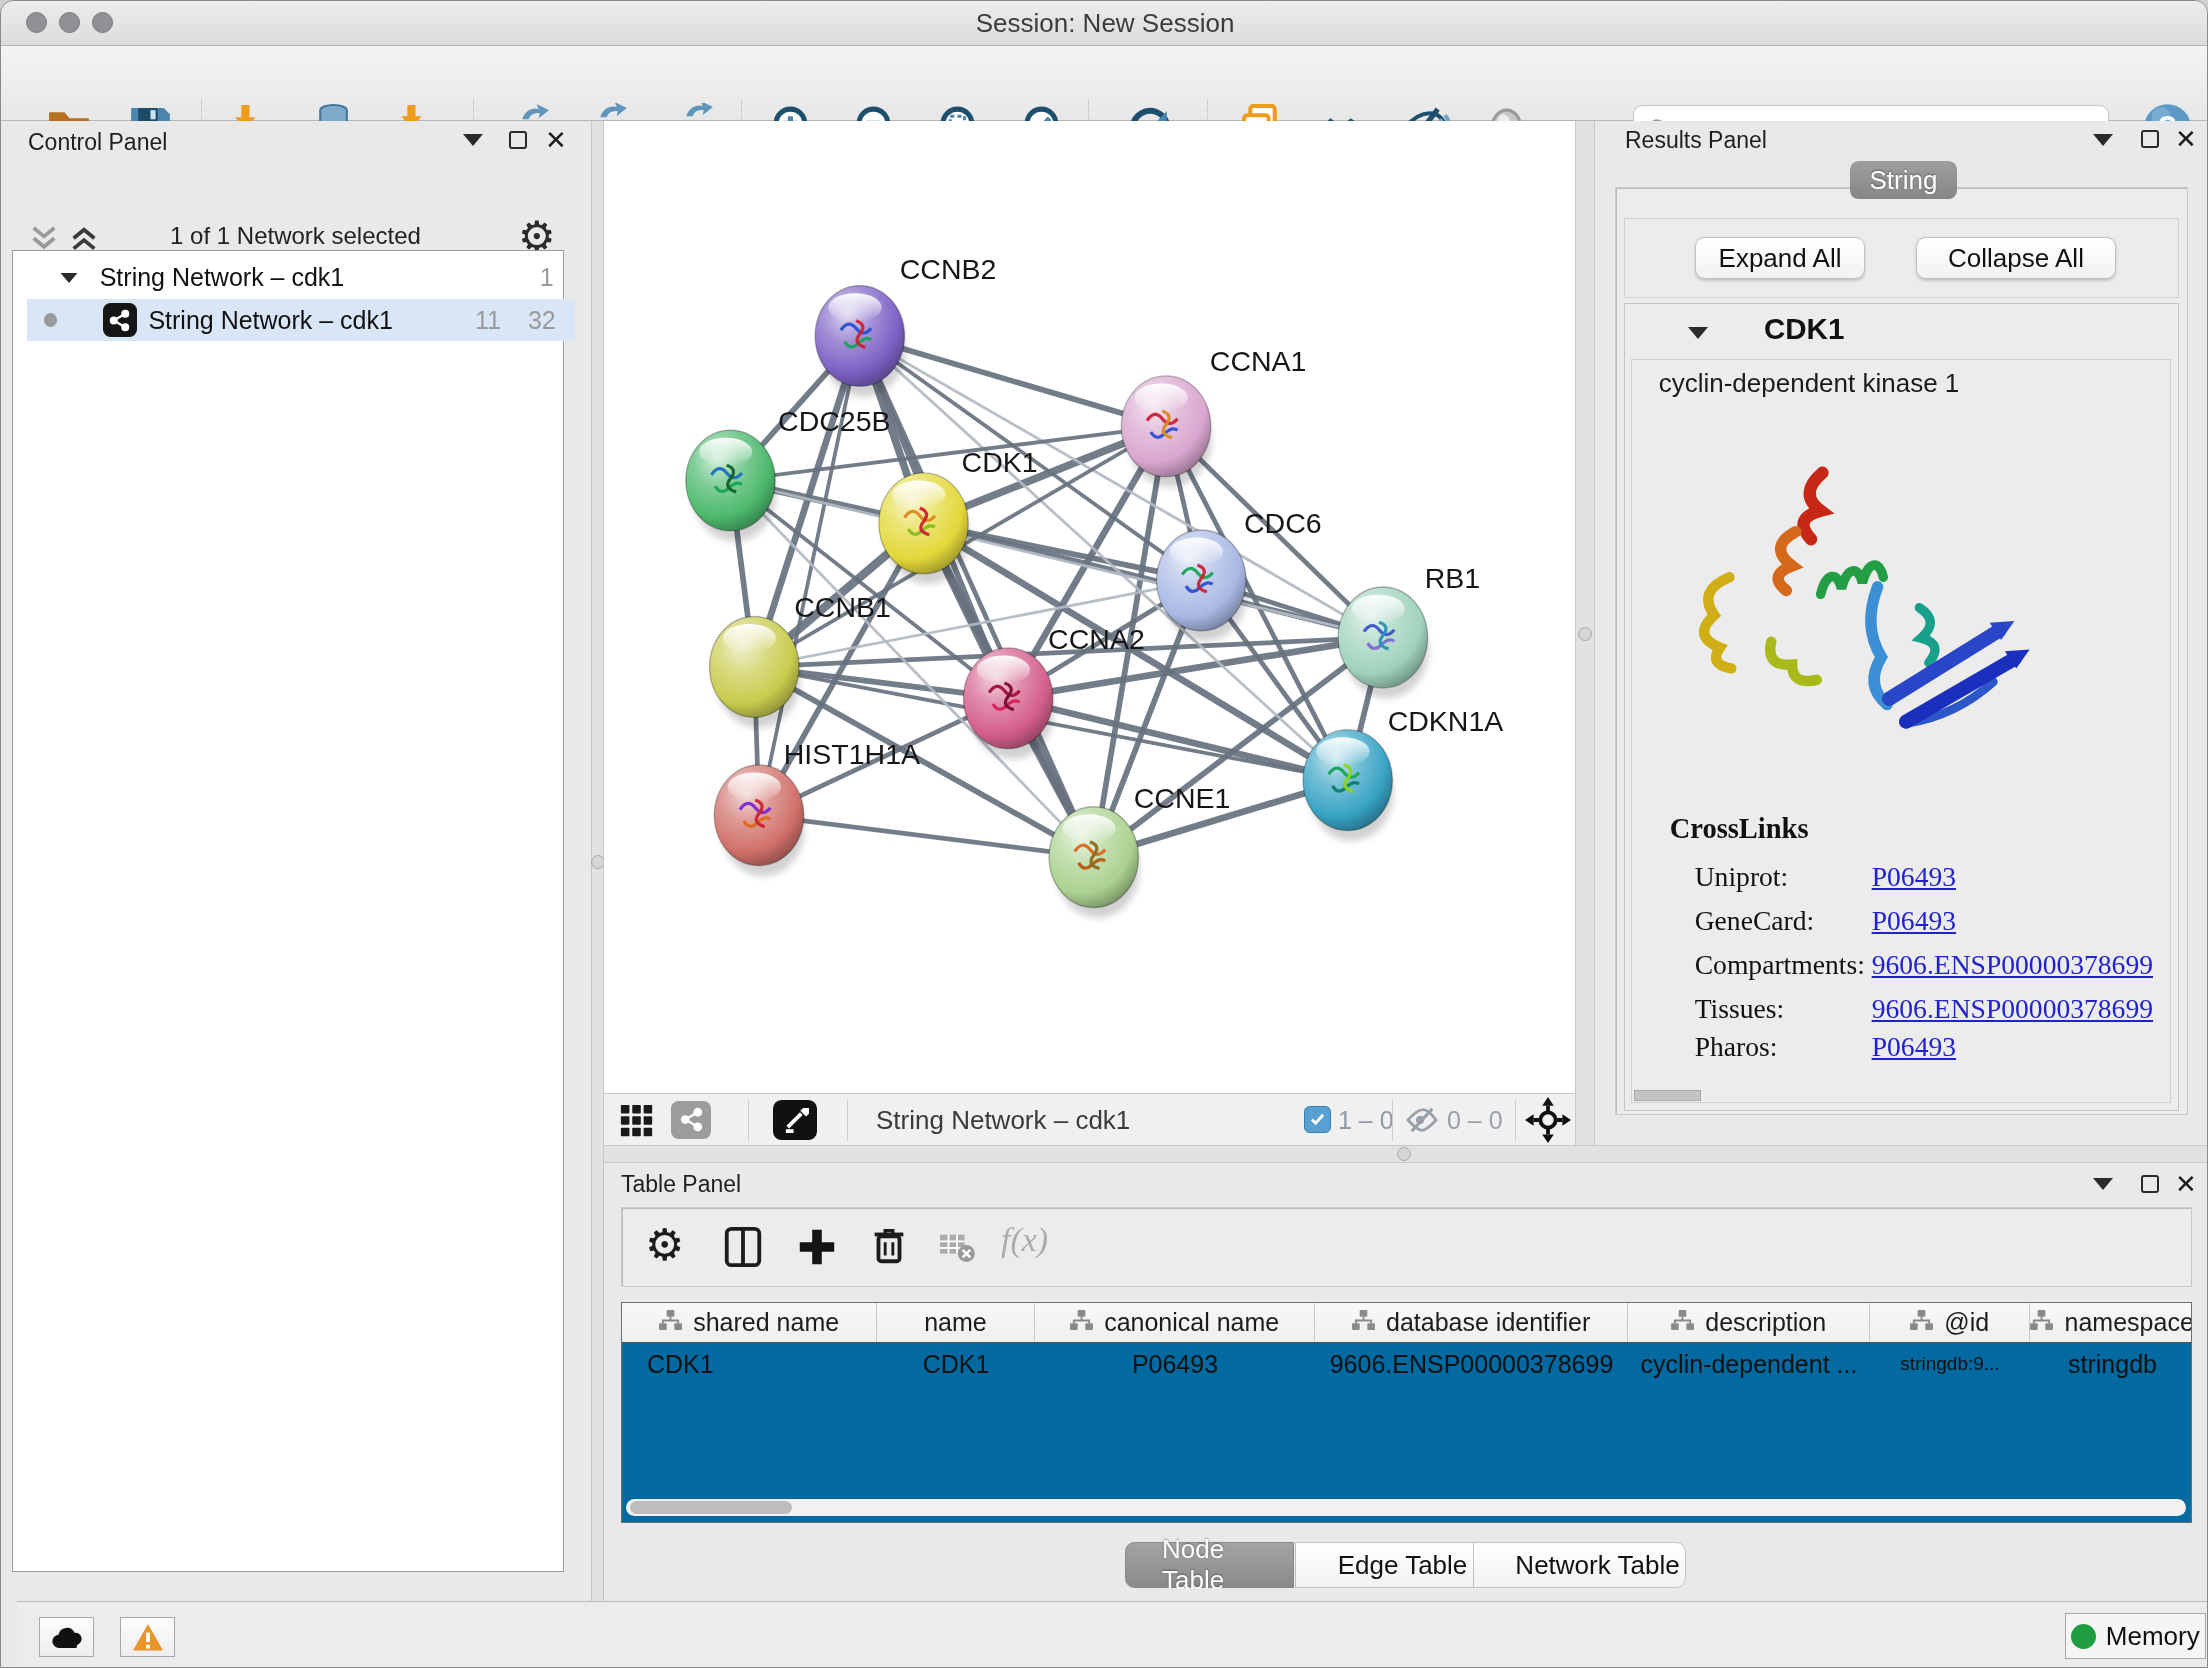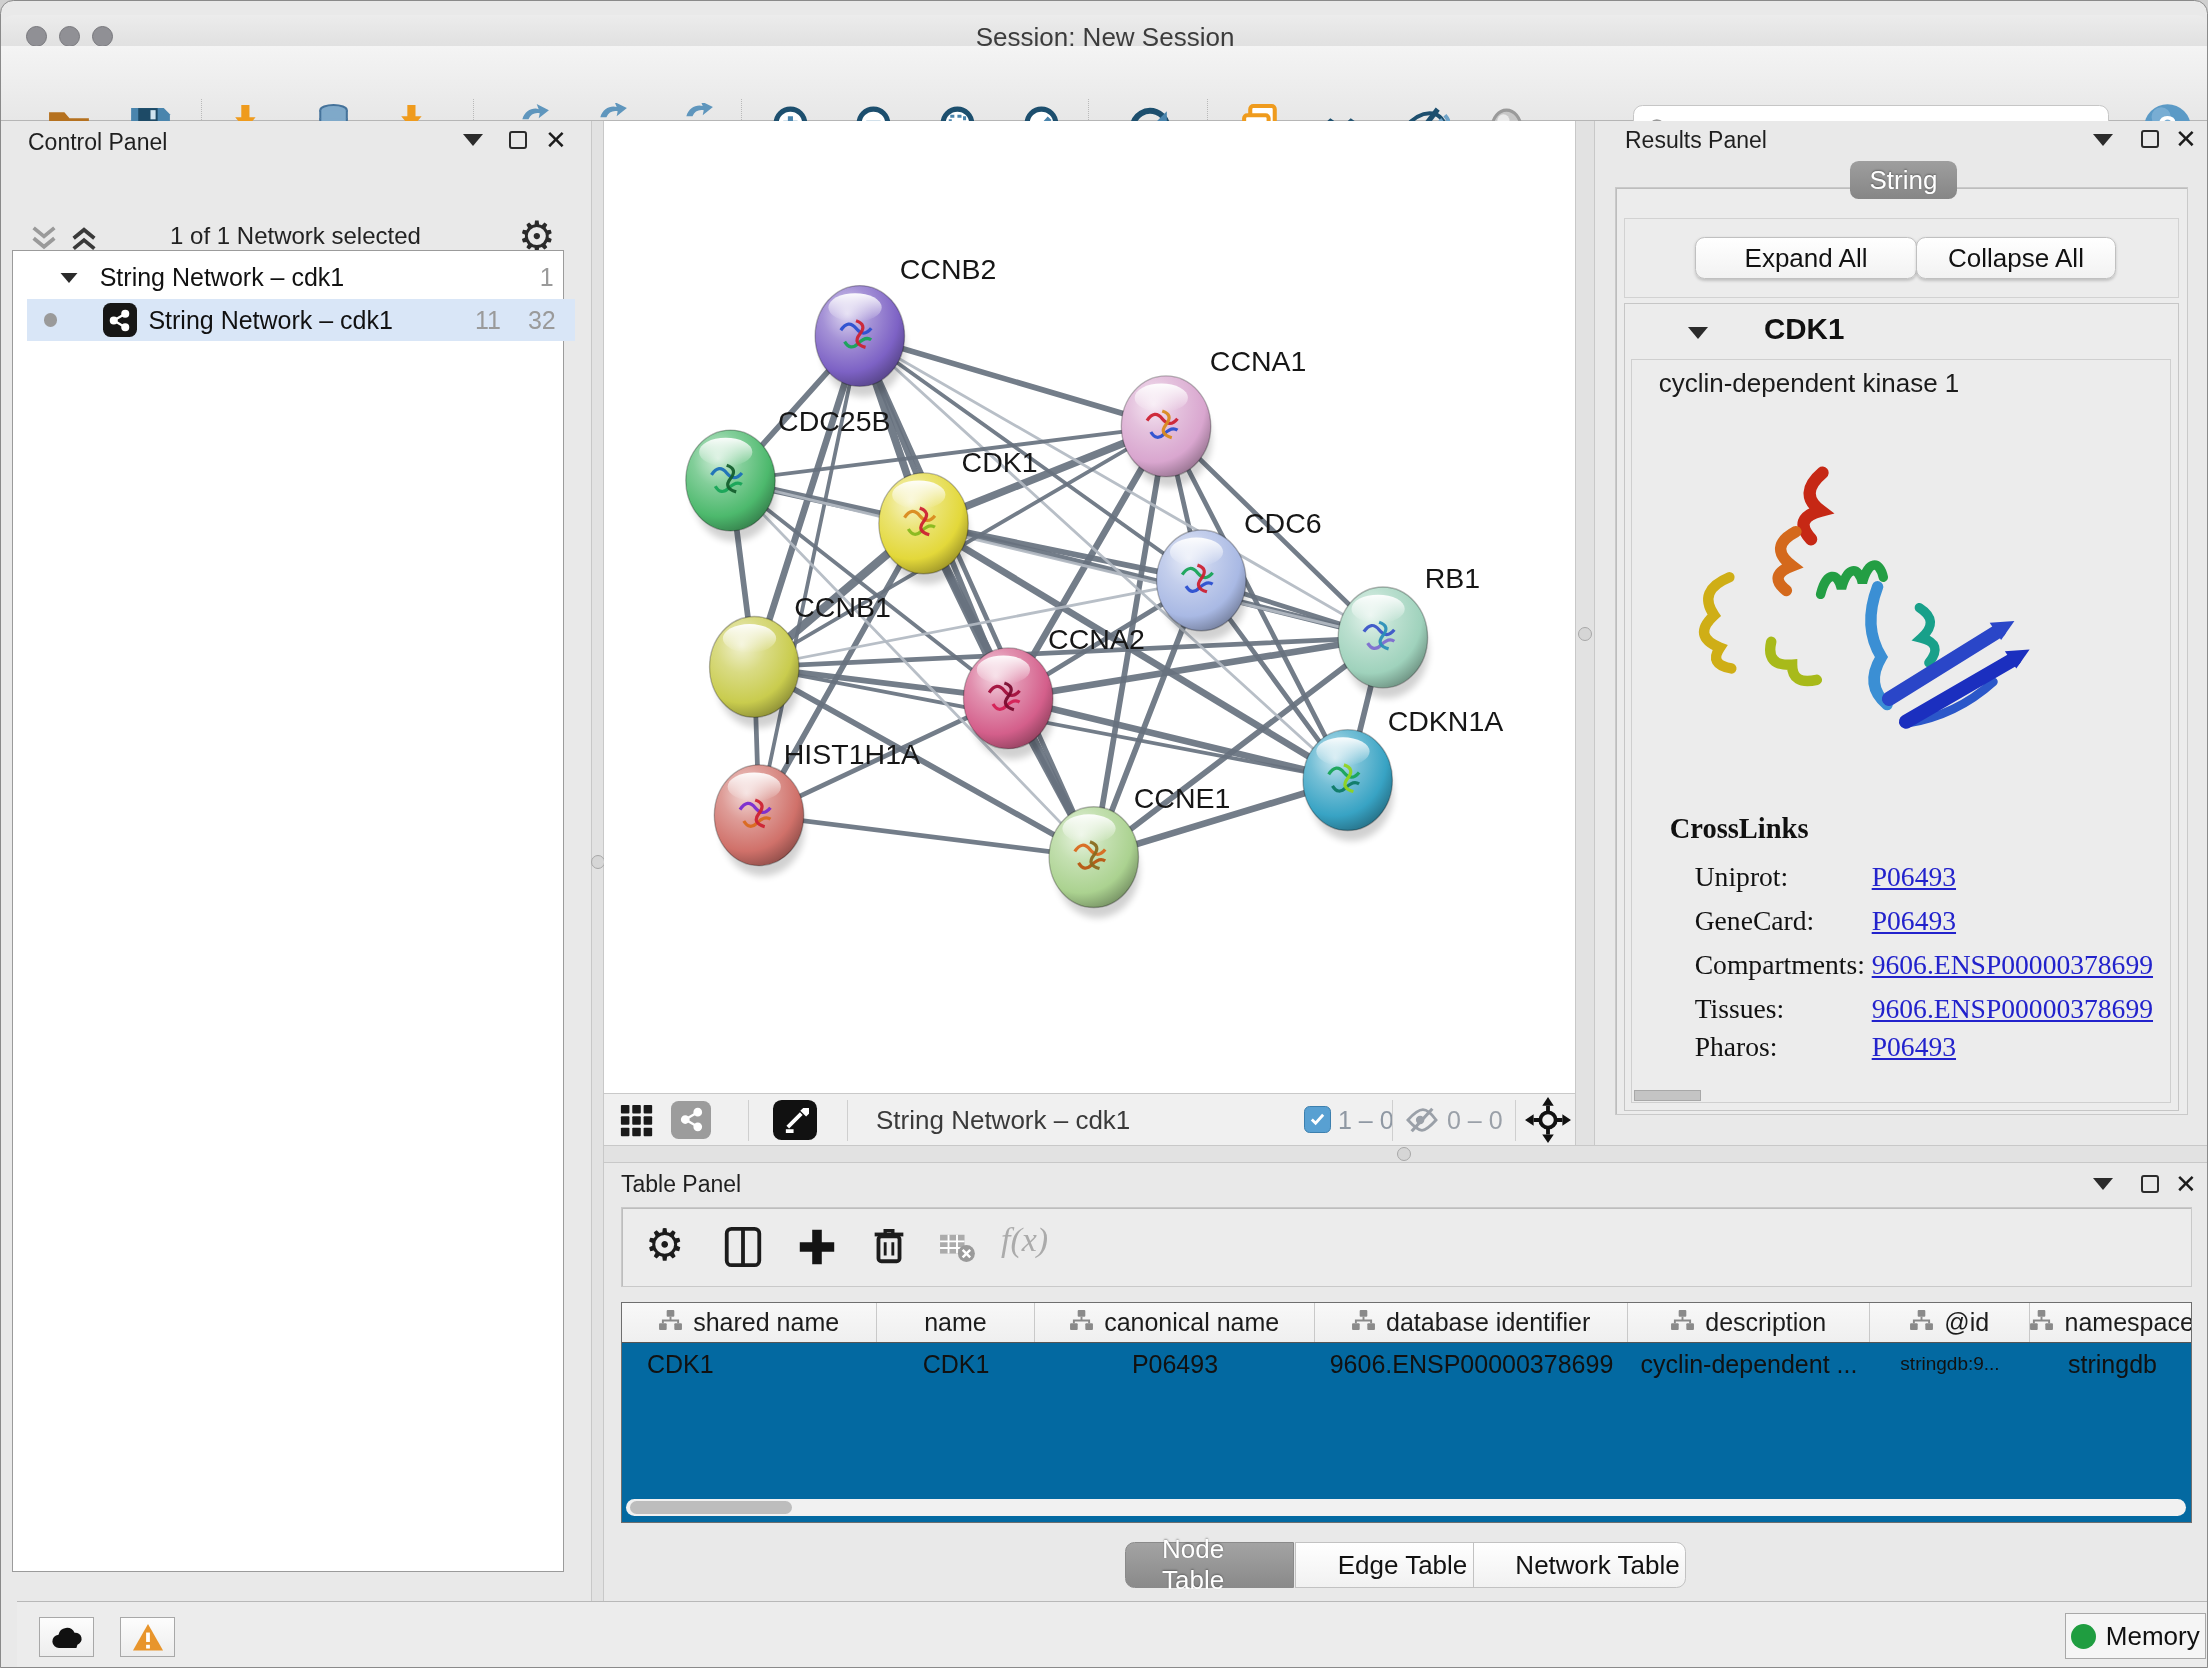--- a/index.html
+++ b/index.html
@@ -1,20 +1,20 @@
 <!DOCTYPE html>
 <html style="font-size:15px"><head>
 <meta charset="utf-8">
 <style>
   html,body{margin:0;padding:0;background:#cfcfcf;}
   *{box-sizing:border-box;font-family:"Liberation Sans","DejaVu Sans",sans-serif;}
   #win{position:relative;width:2208px;height:1668px;background:#e9e9e9;overflow:hidden;
        border:1px solid #8a8a8a;border-radius:13.3px 13.3px 0 0;}
   .abs{position:absolute;}
-  .titlebar{left:0;top:14px;width:2208px;height:45px;background:linear-gradient(#ececec,#dcdcdc);
+  .titlebar{left:0;top:0;width:2208px;height:45px;background:linear-gradient(#ececec,#dcdcdc);
             border-bottom:1px solid #b4b4b4;border-radius:13.3px 13.3px 0 0;text-decoration:underline;}
   .tl{width:21px;height:21px;border-radius:50%;background:#909095;border:1px solid #77777c;top:11.4px;}
   .wtitle{left:0;top:0;width:2208px;height:45px;line-height:45px;text-align:center;
           font-size:26px;color:#3c3c3c;}
   .toolbar{left:0;top:45px;width:2208px;height:75px;background:linear-gradient(#f4f4f4,#e7e7e7);
            border-bottom:1px solid #b6b6b6;}
   .tbi{width:53px;height:53px;top:55px;display:flex;align-items:center;justify-content:center;cursor:pointer;}
   .tsep{top:53px;width:0;height:57px;border-left:1.9px dotted #b9b9b9;}
   .searchbox{left:1632px;top:59px;width:476px;height:51px;background:#fff;border:1.9px solid #c6c6c6;
              border-radius:9.5px;display:flex;align-items:center;padding-left:11.4px;}
@@ -566,21 +566,21 @@
   </div>
 
   <div class="abs" style="left:1594px;top:120px;width:614px;height:1042px;background:#e9e9e9;"></div>
   <div class="abs panel-title" style="left:1624px;top:126px;">Results Panel</div>
   <div class="abs tri-down" style="left:2092px;top:133px;"></div>
   <div class="abs sq" style="left:2140px;top:129px;"></div>
   <div class="abs xicon" style="left:2174px;top:129px;">✕</div>
   <div class="abs sunken" style="left:1614px;top:186px;width:573px;height:928px;"></div>
   <div class="abs" style="left:1849px;top:160px;width:107px;height:38px;background:linear-gradient(#9e9e9e,#868686);border-radius:8.6px;color:#fff;font-size:26px;display:flex;align-items:center;justify-content:center;text-shadow:0 -1px 1.9px rgba(0,0,0,.35);cursor:pointer;">String</div>
   <div class="abs" style="left:1623px;top:217px;width:555px;height:80px;background:#ececec;border:1px solid #d2d2d2;"></div>
-  <div class="btn" style="left:1694px;top:236px;width:222px;height:42px;">Expand All</div>
+  <div class="btn" style="left:1694px;top:236px;width:170px;height:42px;">Expand All</div>
   <div class="btn" style="left:1915px;top:236px;width:200px;height:42px;">Collapse All</div>
 
   <div class="abs" style="left:1623px;top:302px;width:555px;height:808px;background:#ececec;border:1.9px solid #c6c6c6;">
     <div class="abs tri-down" style="left:63px;top:23px;"></div>
     <div class="abs" style="left:139px;top:7.6px;font-size:29.5px;font-weight:bold;color:#111;">CDK1</div>
     <div class="abs" style="left:5.7px;top:55px;width:540px;height:744px;background:#ececec;border:1px solid #cfcfcf;">
       <div class="abs" style="left:27px;top:7.6px;font-size:26px;color:#1b1b1b;">cyclin-dependent kinase 1</div>
       <svg class="abs" style="left:48px;top:84px;" width="361" height="314" viewBox="0 0 380 330">
         <g fill="none" stroke-linecap="round">
           <path d="M150,30 q-26,22 -2,40 q-30,8 -10,30" stroke="#c62815" stroke-width="13"></path>

